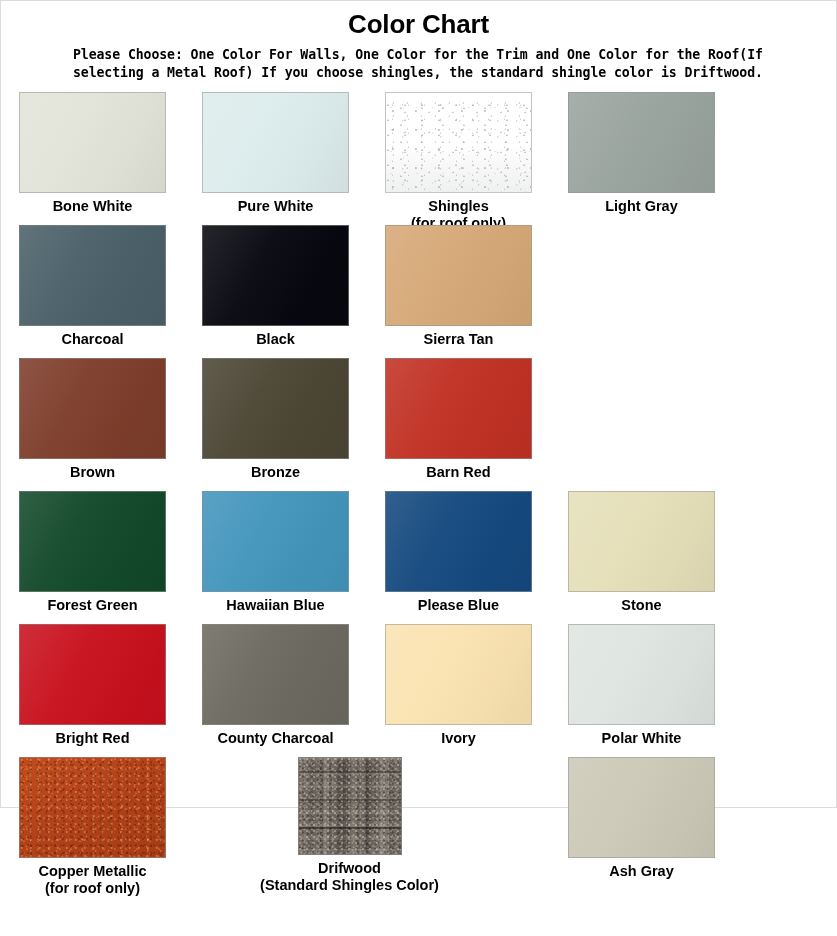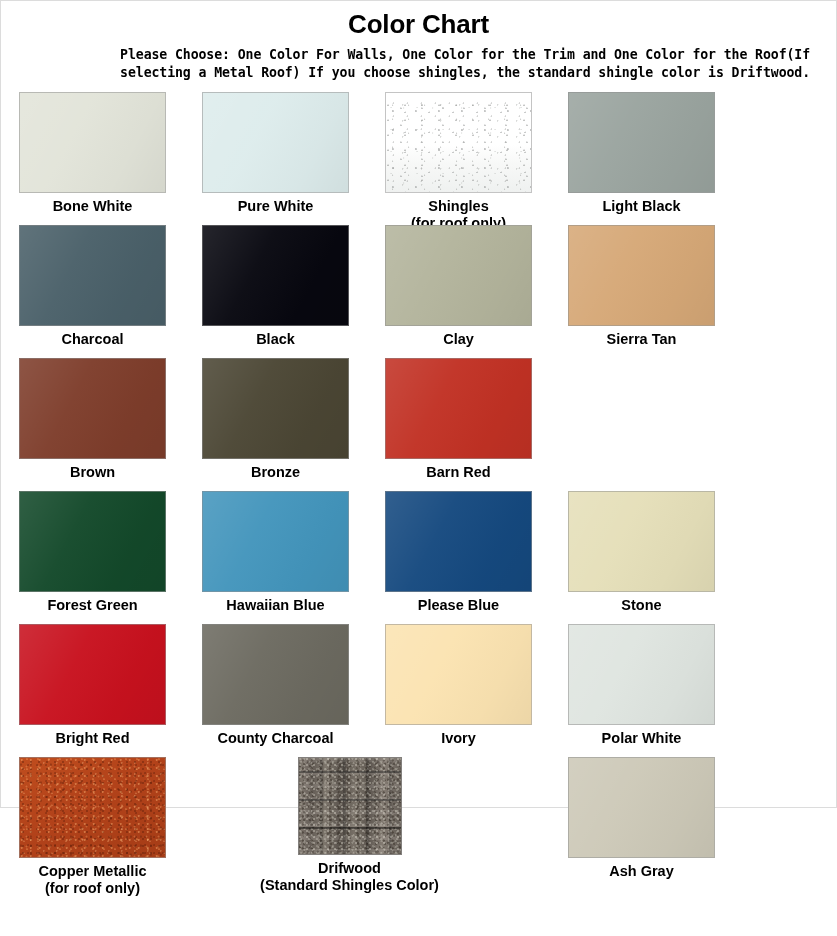--- a/index.html
+++ b/index.html
@@ -41,21 +41,21 @@
   }
   #chart-instructions {
     font-family: "DejaVu Sans Mono", monospace;
     font-size: 13.2px;
     font-weight: bold;
     line-height: 1.38;
     letter-spacing: -0.1px;
     color: #000;
     margin: 0;
     padding: 0 26px 0 72px;
-    text-align: right;
+    text-align: left;
   }
 
   
   #swatch-grid {
     position: relative;
     margin-top: 10px;
     padding: 0 0 0 0;
   }
   .swatch-row {
     display: flex;
@@ -213,41 +213,35 @@
         <div class="swatch-cell">
           <div class="swatch-chip" style="background: rgb(253, 253, 253);">
             <div class="tex-galvalume"></div>
           </div>
           <div class="swatch-label"><span>Shingles</span><span class="sub">(for roof only)</span></div>
         </div>
         <div class="swatch-cell">
           <div class="swatch-chip" style="background: rgb(154, 164, 159);">
             <div class="sheen"></div>
           </div>
-          <div class="swatch-label"><span>Light Black</span></div>
+          <div class="swatch-label"><span>Light Gray</span></div>
         </div>
       </div>
       <div class="swatch-row">
         <div class="swatch-cell">
           <div class="swatch-chip" style="background: rgb(74, 96, 105);">
             <div class="sheen"></div>
           </div>
           <div class="swatch-label"><span>Charcoal</span></div>
         </div>
         <div class="swatch-cell">
           <div class="swatch-chip" style="background: rgb(7, 7, 15);">
             <div class="sheen"></div>
           </div>
           <div class="swatch-label"><span>Black</span></div>
-        </div>
-        <div class="swatch-cell">
-          <div class="swatch-chip" style="background: rgb(179, 180, 156);">
-            <div class="sheen"></div>
-          </div>
-          <div class="swatch-label"><span>Clay</span></div>
         </div>
         <div class="swatch-cell">
           <div class="swatch-chip" style="background: rgb(214, 168, 119);">
             <div class="sheen"></div>
           </div>
           <div class="swatch-label"><span>Sierra Tan</span></div>
         </div>
       </div>
       <div class="swatch-row">
         <div class="swatch-cell">

